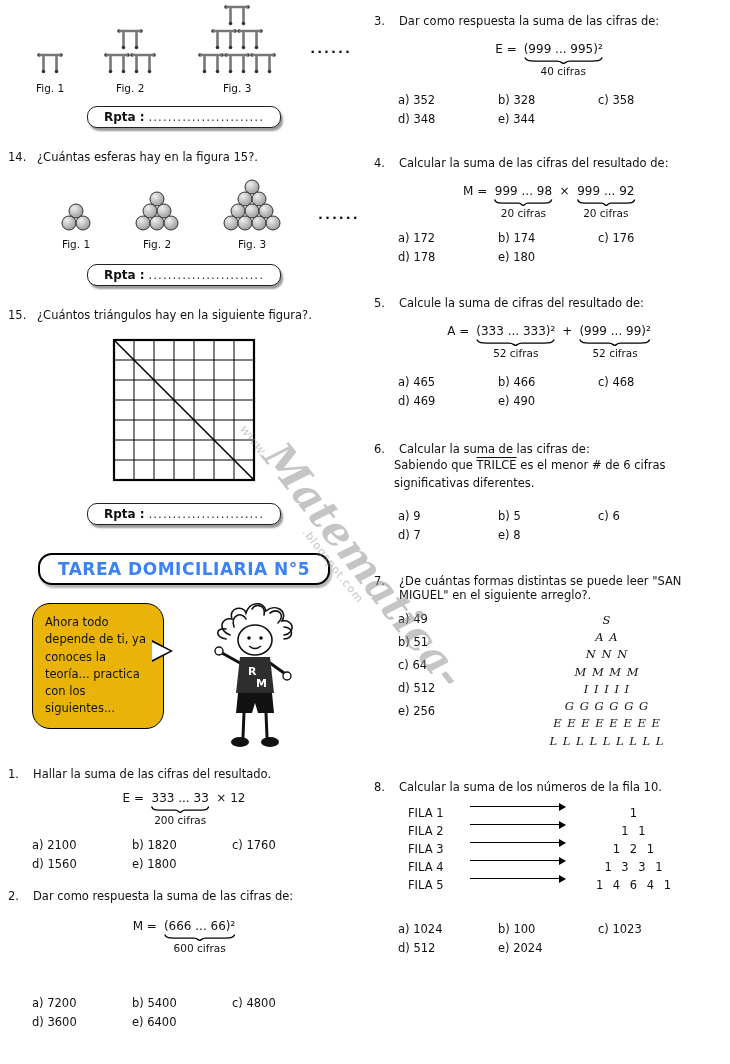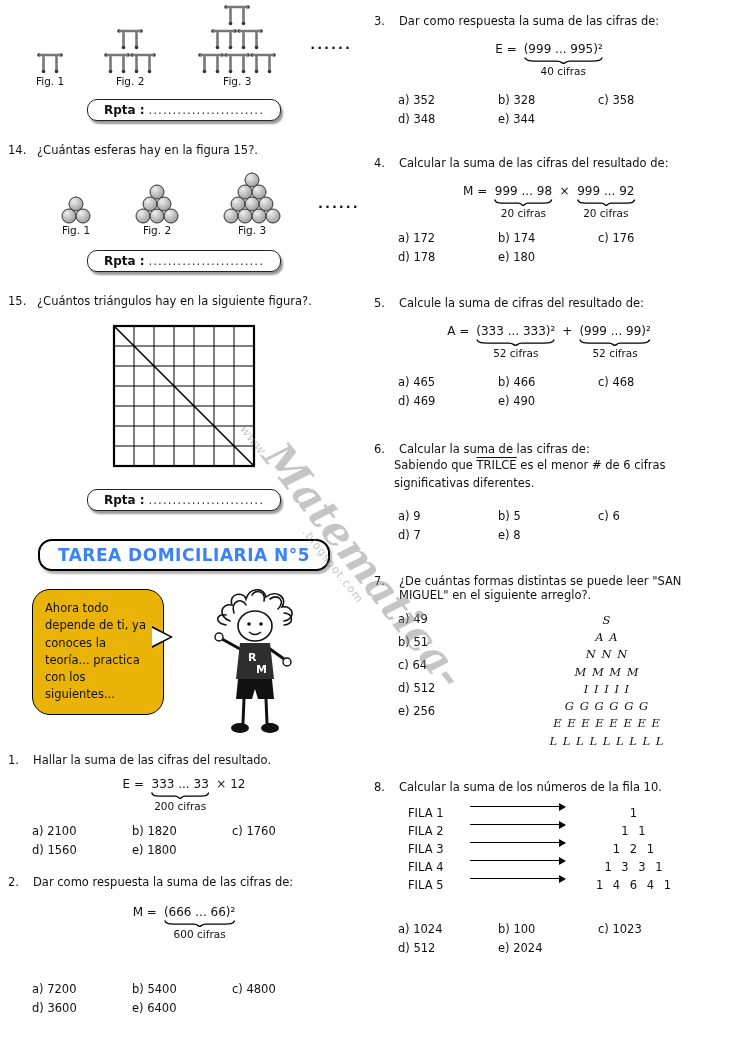--- a/index.html
+++ b/index.html
@@ -13,21 +13,21 @@
   .col-right { left:374px; width:350px; }
 
   
   .q { display:flex; gap:5px; }
   .qnum { flex:0 0 20px; }
   .qnum.wide { flex:0 0 24px; }
   .qtext { flex:1; }
 
   
   .figrow { display:flex; align-items:flex-end; gap:38px; margin-left:28px; }
-  .figcol { display:flex; flex-direction:column; align-items:center; }
+  .figcol { display:flex; flex-direction:column; align-items:center; gap:7px; }
   .figlabel { font-size:10.5px; }
   .seq-dots { align-self:center; font-weight:bold; font-size:13px; letter-spacing:2px; margin-left:-6px; }
 
   
   .rpta-wrap { text-align:center; }
   .rpta {
     display:inline-block; border:1.6px solid #222; border-radius:10px; background:#fff;
     padding:3px 16px; box-shadow:2px 3px 2px #9a9a9a; font-size:12px;
   }
   .rpta-label { font-weight:bold; }

